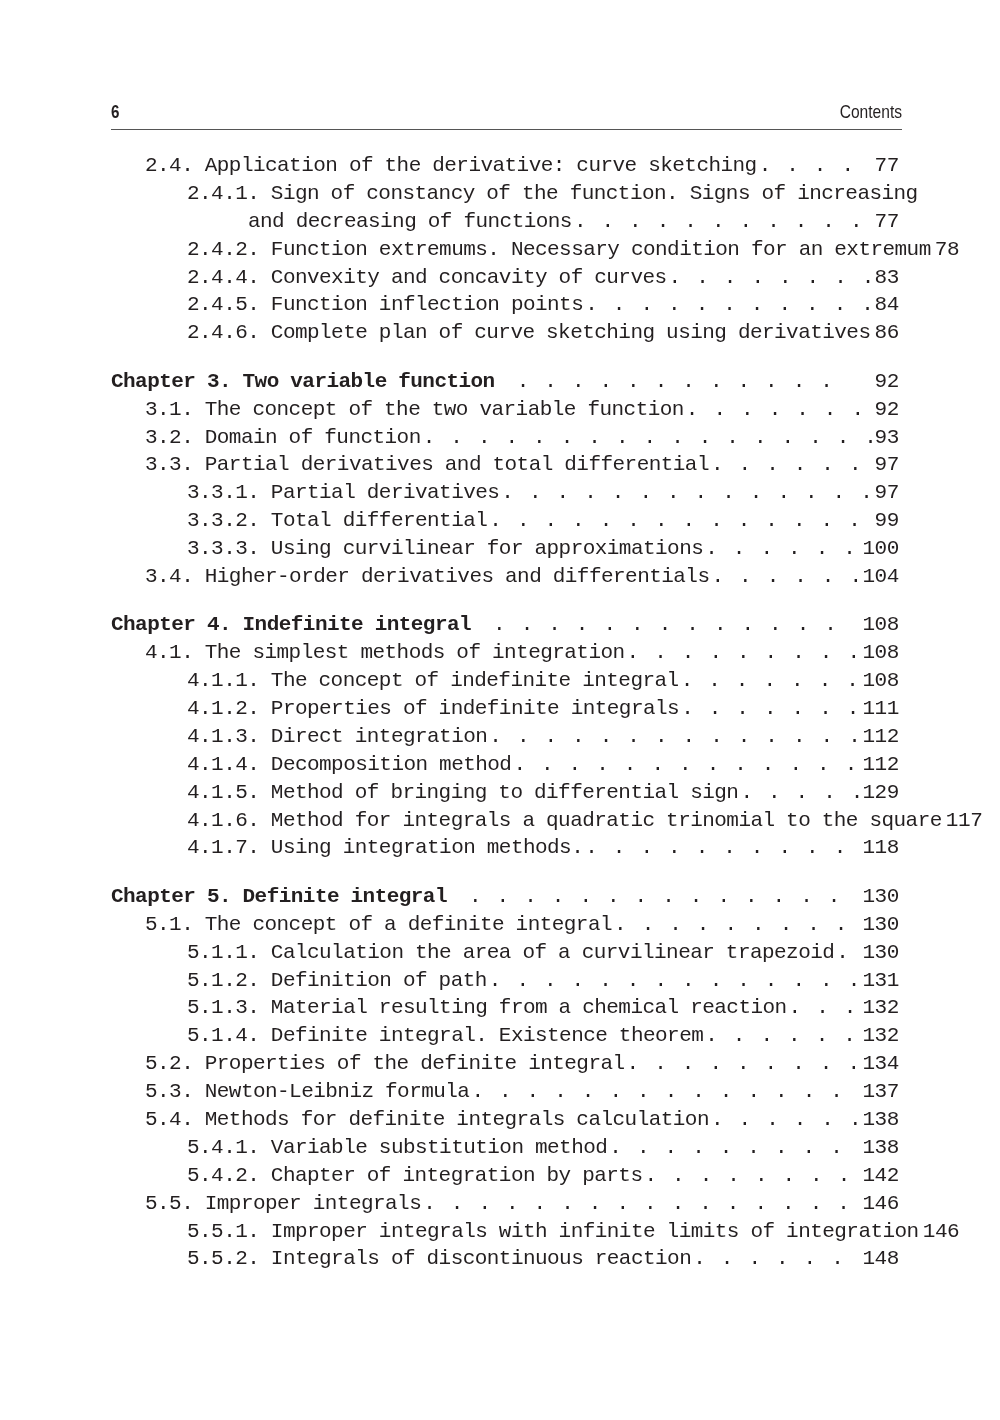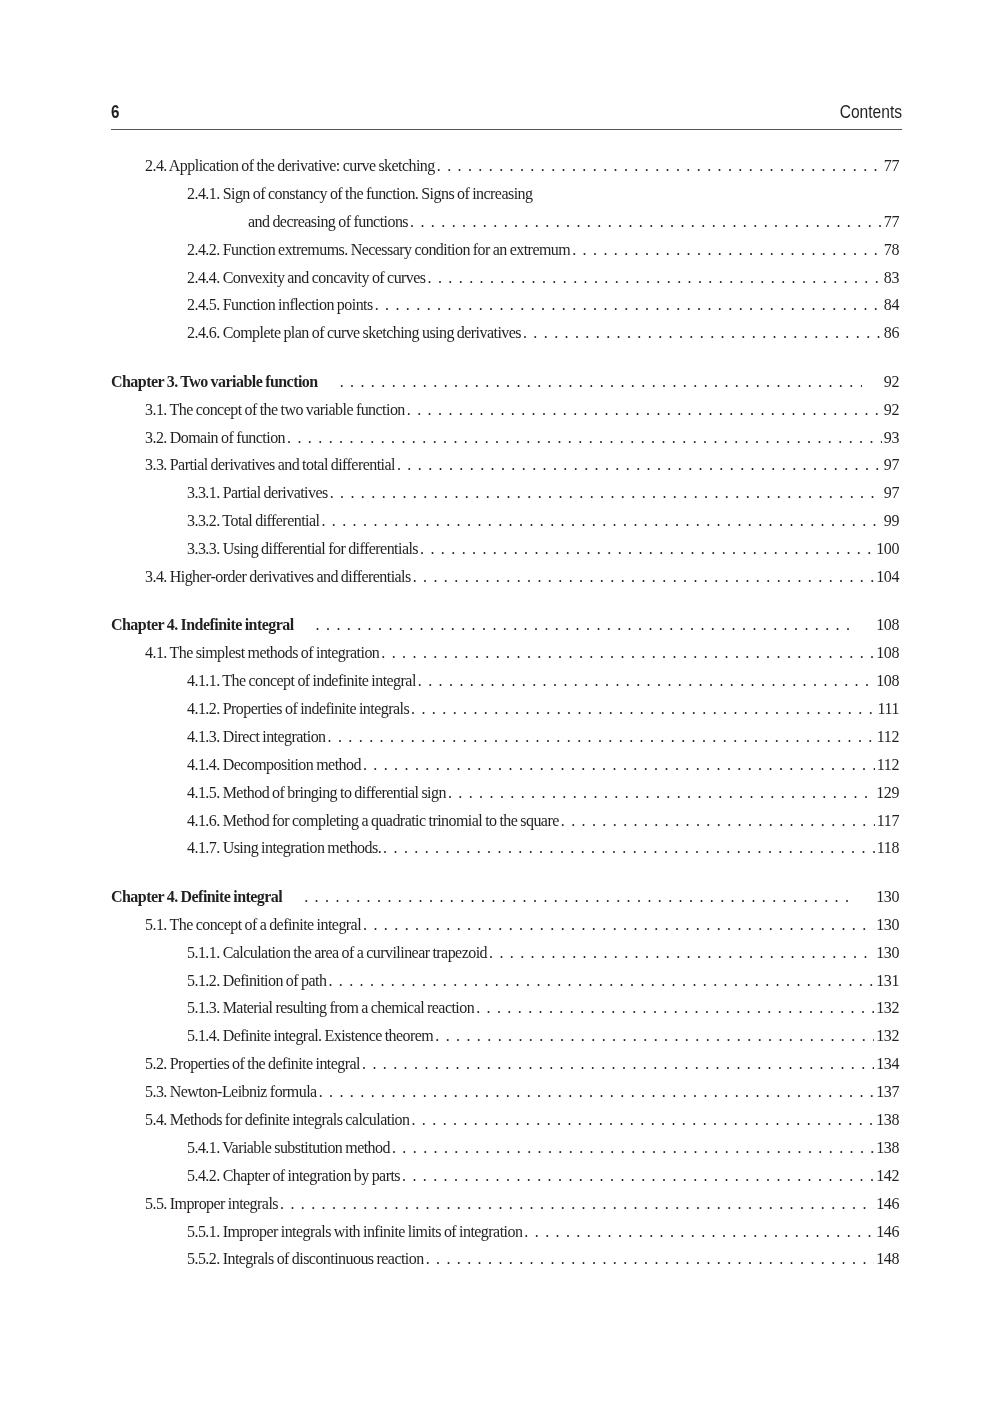--- a/index.html
+++ b/index.html
@@ -5,22 +5,22 @@
   html, body { margin: 0; padding: 0; background: #ffffff; }
   body { width: 1000px; height: 1420px; position: relative; overflow: hidden;
          font-family: "Liberation Serif", "DejaVu Serif", serif; color: #231f20; }
   .header { position: absolute; left: 111px; top: 99px; width: 791px; height: 30px;
             border-bottom: 1.5px solid #555; }
   .page-num { position: absolute; left: 0; top: 2px; font-family: "Liberation Sans", sans-serif;
               font-weight: bold; font-size: 19px; transform: scaleX(0.8); transform-origin: left; }
   .running-title { position: absolute; right: 0; top: 2px; font-family: "Liberation Sans", sans-serif;
                    font-size: 19px; transform: scaleX(0.82); transform-origin: right; }
   .toc { position: absolute; left: 111px; top: 152px; width: 788px; }
-  .entry { position: relative; height: 27.9px; line-height: 27.9px; font-size: 16px;
-           white-space: nowrap; display: flex; align-items: flex-end; }
+  .entry { position: relative; height: 27.9px; line-height: 27.9px; font-size: 21px;
+           white-space: nowrap; display: flex; align-items: flex-end; font-family: Liberation Mono, monospace; }
   .entry.l0 { padding-left: 0; gap: 20px; }
   .entry.l1 { padding-left: 34px; }
   .entry.l2 { padding-left: 76px; }
   .entry.cont { padding-left: 137px; }
   .entry.chapter { font-weight: bold; }
   .entry.gap { margin-top: 20.5px; }
   .label { letter-spacing: -0.55px; word-spacing: -0.5px; flex: 0 0 auto; }
   .leader { flex: 1 1 auto; overflow: hidden; margin: 0 2px; font-weight: normal; letter-spacing: 3.1px; }
   .leader::before { content: ". . . . . . . . . . . . . . . . . . . . . . . . . . . . . . . . . . . . . . . . . . . . . . . . . . . . . . . . . . . . . . . . . . . . . . . . . . . . . . . . . . . . . . . . . . . . . . . . . . . . . . . . . . . . . ."; letter-spacing: 0; word-spacing: 2.4px; }
   .pg { flex: 0 0 auto; text-align: right; font-weight: normal; letter-spacing: -0.4px; }
@@ -92,21 +92,21 @@
       <span class="label">3.3.1. Partial derivatives</span>
       <span class="leader"></span>
       <span class="pg">97</span>
     </div>
     <div class="entry l2">
       <span class="label">3.3.2. Total differential</span>
       <span class="leader"></span>
       <span class="pg">99</span>
     </div>
     <div class="entry l2">
-      <span class="label">3.3.3. Using differential for differentials</span>
+      <span class="label">3.3.3. Using curvilinear for approximations</span>
       <span class="leader"></span>
       <span class="pg">100</span>
     </div>
     <div class="entry l1">
       <span class="label">3.4. Higher-order derivatives and differentials</span>
       <span class="leader"></span>
       <span class="pg">104</span>
     </div>
     <div class="entry l0 chapter gap">
       <span class="label">Chapter 4. Indefinite integral</span>
@@ -137,31 +137,31 @@
       <span class="label">4.1.4. Decomposition method</span>
       <span class="leader"></span>
       <span class="pg">112</span>
     </div>
     <div class="entry l2">
       <span class="label">4.1.5. Method of bringing to differential sign</span>
       <span class="leader"></span>
       <span class="pg">129</span>
     </div>
     <div class="entry l2">
-      <span class="label">4.1.6. Method for completing a quadratic trinomial to the square</span>
+      <span class="label">4.1.6. Method for integrals a quadratic trinomial to the square</span>
       <span class="leader"></span>
       <span class="pg">117</span>
     </div>
     <div class="entry l2">
       <span class="label">4.1.7. Using integration methods.</span>
       <span class="leader"></span>
       <span class="pg">118</span>
     </div>
     <div class="entry l0 chapter gap">
-      <span class="label">Chapter 4. Definite integral</span>
+      <span class="label">Chapter 5. Definite integral</span>
       <span class="leader"></span>
       <span class="pg">130</span>
     </div>
     <div class="entry l1">
       <span class="label">5.1. The concept of a definite integral</span>
       <span class="leader"></span>
       <span class="pg">130</span>
     </div>
     <div class="entry l2">
       <span class="label">5.1.1. Calculation the area of a curvilinear trapezoid</span>

